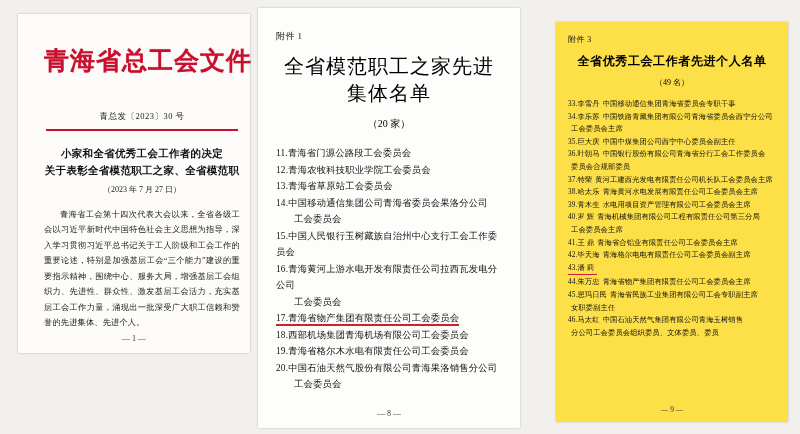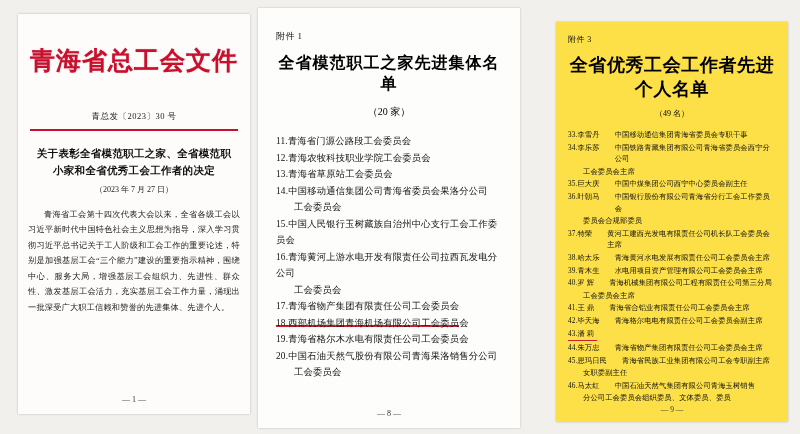--- a/index.html
+++ b/index.html
@@ -18,24 +18,24 @@
     width: 800px;
     height: 434px;
     background: #f2f0ec;
   }
   
   .doc-left {
     position: absolute;
     left: 18px;
     top: 14px;
     width: 232px;
-    height: 400px;
+    height: 339px;
     background: #fdfcfa;
     box-shadow: 0 0 2px rgba(0,0,0,0.25);
-    padding: 8px 10px 0 10px;
+    padding: 8px 10px 0 26px;
     box-sizing: border-box;
   }
   .doc-left .red-title {
     text-align: center;
     color: #c8102e;
     font-family: "Liberation Serif", serif;
     font-weight: bold;
     font-size: 25px;
     letter-spacing: 1px;
     margin-top: 22px;
@@ -100,22 +100,22 @@
     box-sizing: border-box;
   }
   .attach-label {
     font-size: 9px;
     color: #111;
     margin-top: 12px;
     letter-spacing: .4px;
   }
   .doc-mid .list-title {
     text-align: center;
-    font-weight: bold;
-    font-size: 16px;
+    font-weight: normal;
+    font-size: 20px;
     color: #000;
     margin-top: 10px;
     letter-spacing: 1px;
   }
   .doc-mid .count {
     text-align: center;
     font-size: 10px;
     color: #000;
     margin-top: 10px;
   }
@@ -128,21 +128,21 @@
     color: #111;
     letter-spacing: .2px;
     position: relative;
   }
   .entry .cont {
     display: block;
     text-indent: 18px;
   }
   .entry.highlight .maintext {
     border-bottom: 2px solid #d01f2e;
-    padding-bottom: 14px;
+    padding-bottom: 1px;
   }
   .doc-mid .pagenum {
     position: absolute;
     bottom: 10px;
     left: 0;
     right: 0;
     text-align: center;
     font-size: 8px;
     color: #333;
   }
@@ -159,42 +159,41 @@
     box-sizing: border-box;
     overflow: hidden;
   }
   .doc-right .attach-label {
     margin-top: 4px;
     font-size: 8px;
   }
   .doc-right .list-title {
     text-align: center;
     font-weight: bold;
-    font-size: 18px;
+    font-size: 12px;
     color: #000;
     margin-top: 8px;
     letter-spacing: .6px;
   }
   .doc-right .count {
     text-align: center;
     font-size: 8px;
     color: #000;
     margin-top: 7px;
   }
   .person-list {
     margin-top: 10px;
   }
   .person {
     font-size: 7.3px;
     line-height: 11.6px;
     color: #111;
     letter-spacing: .1px;
     display: flex;
     margin-bottom: 1px;
-    gap: 12px;
   }
   .person .pname {
     flex: 0 0 auto;
     white-space: nowrap;
     padding-right: 3px;
   }
   .person .pdesc {
     flex: 1 1 auto;
   }
   .person.highlight .pdesc,
@@ -215,22 +214,22 @@
 </head>
 <body>
 
 <div class="page">
 
   <div class="doc-left">
     <div class="red-title">青海省总工会文件</div>
     <div class="docnum">青总发〔2023〕30 号</div>
     <div class="redline"></div>
     <div class="subject">
+      <div>小家和全省优秀工会工作者的决定</div>
       <div>关于表彰全省模范职工之家、全省模范职</div>
-      <div>小家和全省优秀工会工作者的决定</div>
     </div>
     <div class="dateline">（2023 年 7 月 27 日）</div>
     <div class="body-par">青海省工会第十四次代表大会以来，全省各级工会以习近平新时代中国特色社会主义思想为指导，深入学习贯彻习近平总书记关于工人阶级和工会工作的重要论述，特别是加强基层工会“三个能力”建设的重要指示精神，围绕中心、服务大局，增强基层工会组织力、先进性、群众性、激发基层工会活力，充实基层工会工作力量，涌现出一批深受广大职工信赖和赞誉的先进集体、先进个人。</div>
     <div class="pagenum">— 1 —</div>
   </div>
 
   <div class="doc-mid">
     <div class="attach-label">附件 1</div>
     <div class="list-title">全省模范职工之家先进集体名单</div>
     <div class="count">（20 家）</div>

